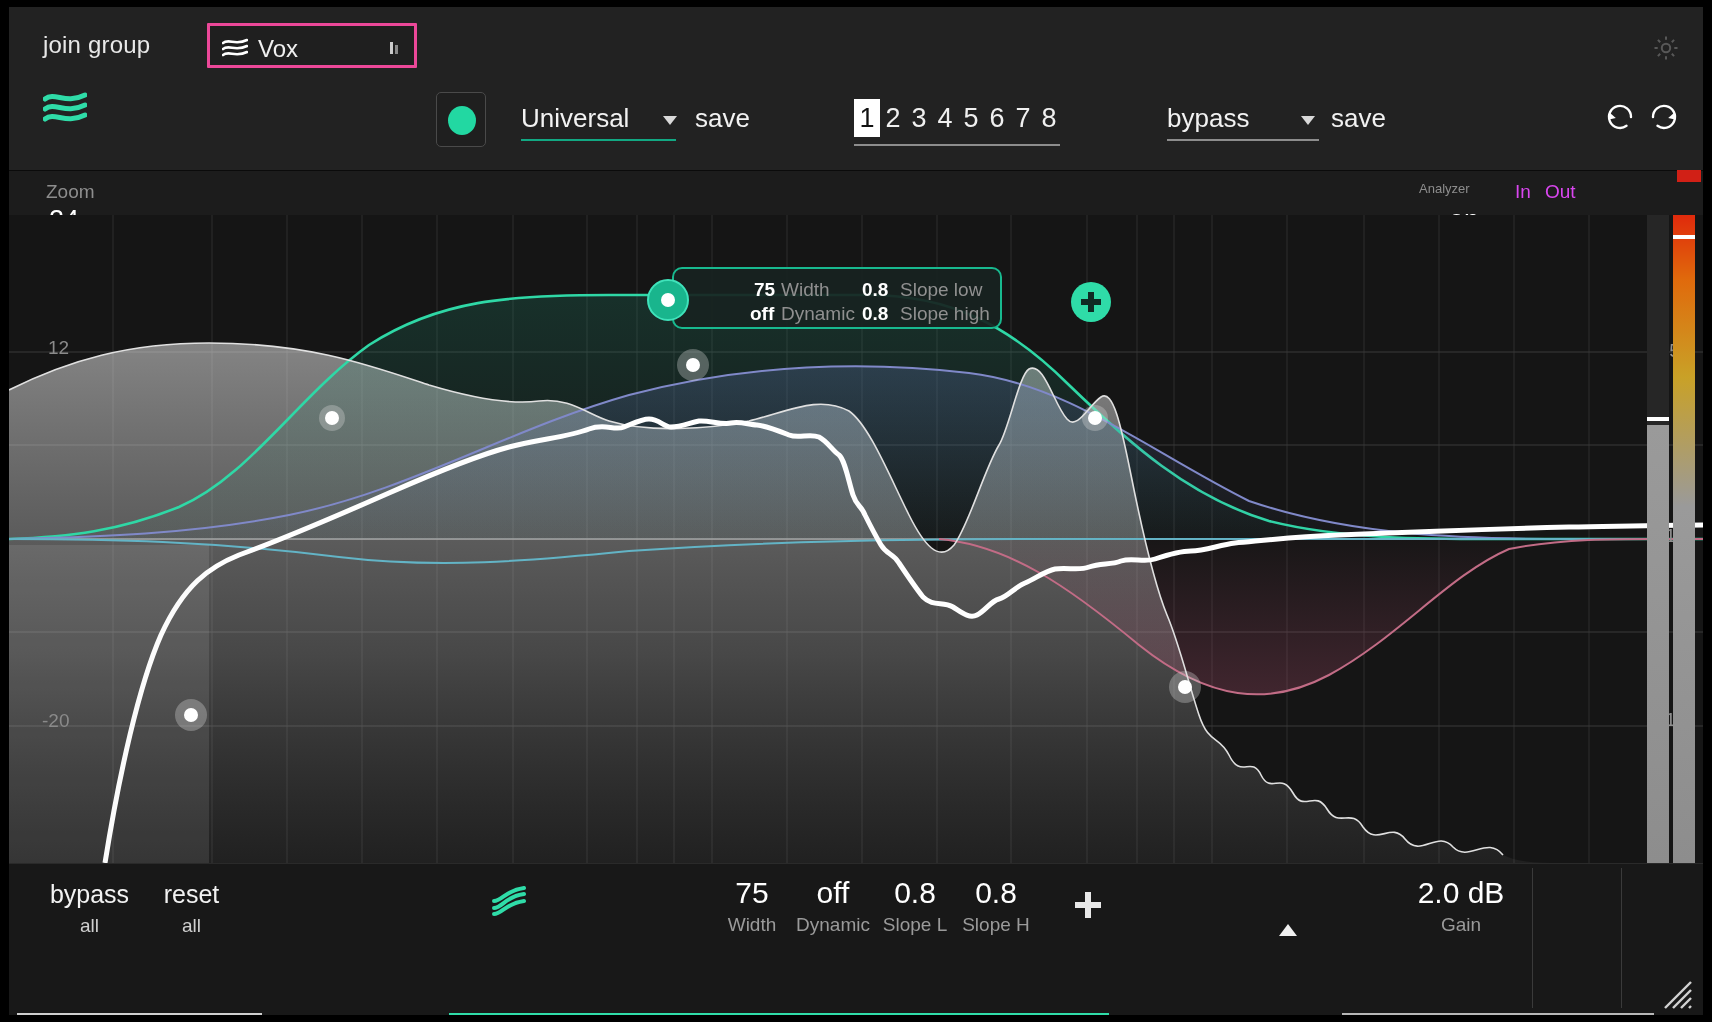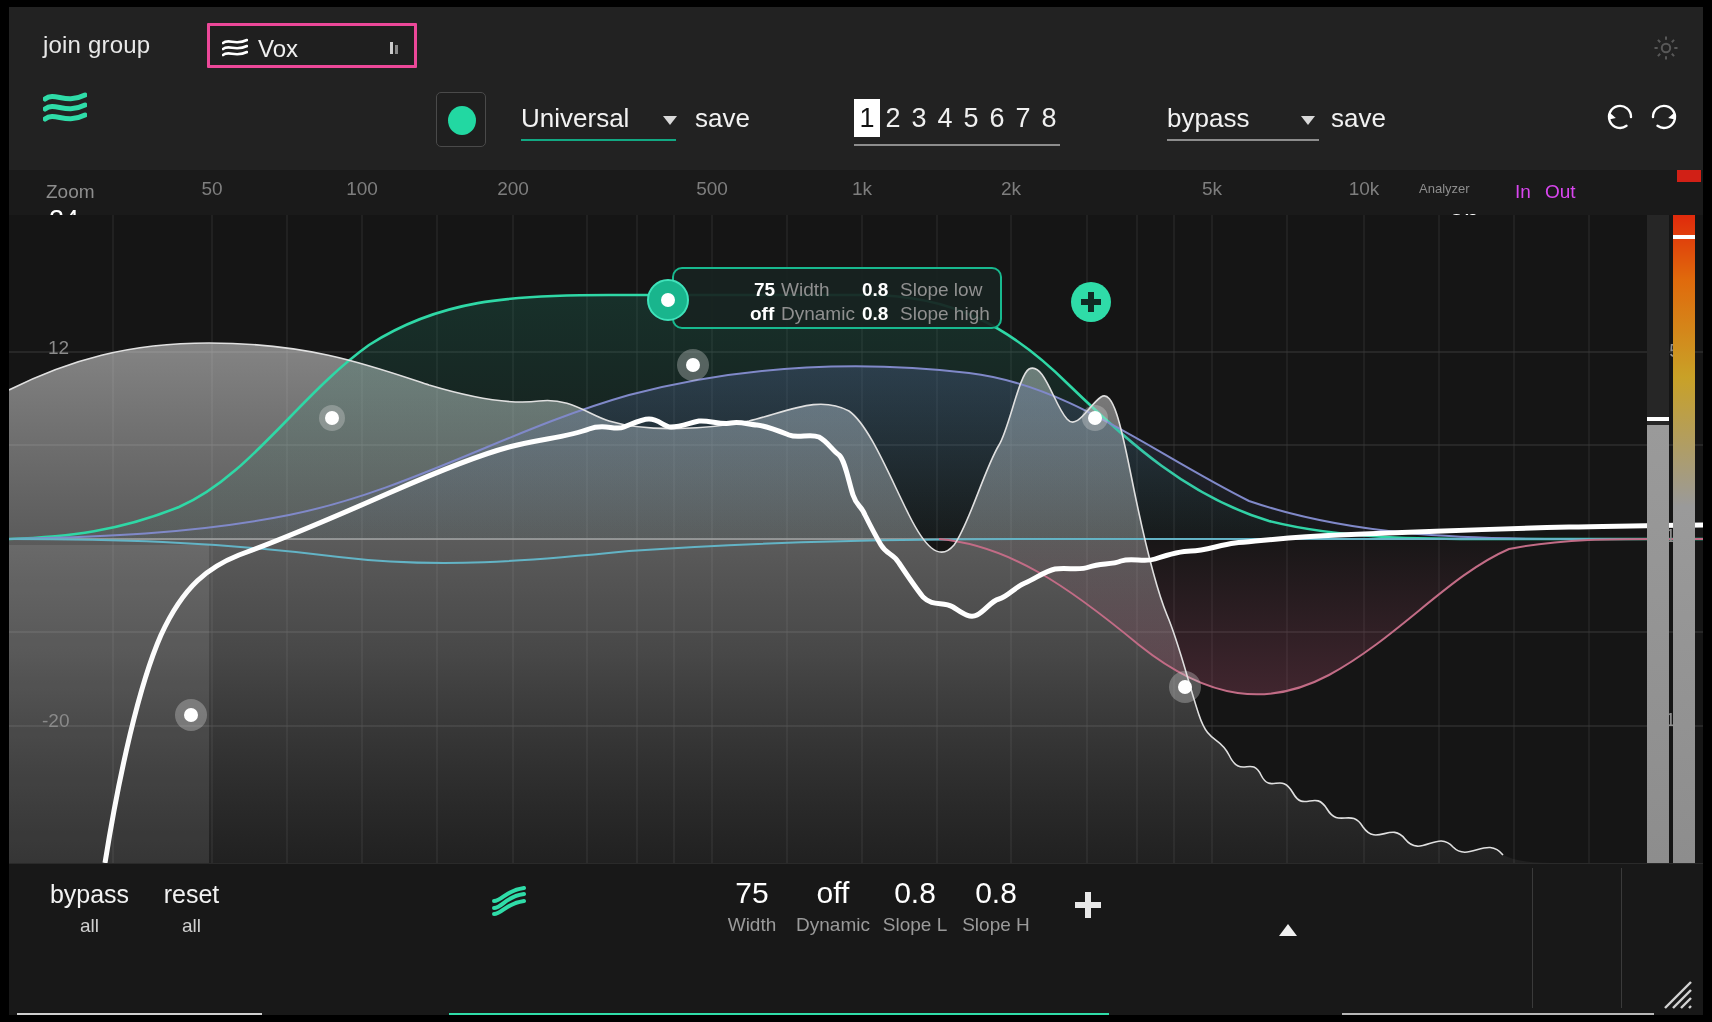--- a/index.html
+++ b/index.html
@@ -526,30 +526,20 @@
       </span>
       <span>
         <svg viewBox="0 0 34 34" width="34" height="34">
           <path d="M6 18 a11 11 0 1 1 4.5 8.8" stroke="#ffffff" stroke-width="2.4" fill="none" stroke-linecap="round"></path>
           <path d="M27.5 13.5 L27.8 20.6 L21.2 19" fill="#ffffff"></path>
         </svg>
       </span>
     </div>
   </div>
 
-  <div class="ruler">
-    <span class="tick" style="left:203px">50</span>
-    <span class="tick" style="left:353px">100</span>
-    <span class="tick" style="left:504px">200</span>
-    <span class="tick" style="left:703px">500</span>
-    <span class="tick" style="left:853px">1k</span>
-    <span class="tick" style="left:1002px">2k</span>
-    <span class="tick" style="left:1203px">5k</span>
-    <span class="tick" style="left:1355px">10k</span>
-  </div>
 
   <div class="zoom-label">Zoom</div>
   <div class="zoom-val">24</div>
   <div class="analyzer-label">Analyzer</div>
   <div class="analyzer-val">on</div>
   <div class="io-label" id="in-label">In</div>
   <div class="io-label" id="out-label">Out</div>
 
   <div class="graph">
     <svg width="1694" height="648" viewBox="0 0 1694 648">
@@ -749,20 +739,24 @@
       <span class="pk">Slope L</span>
     </div>
     <div class="param" style="left:932px">
       <span class="pv">0.8</span>
       <span class="pk">Slope H</span>
     </div>
 
     <span class="add-band"></span>
     <span class="ms-arrow"></span>
 
+    <div class="param" style="left:1397px">
+      <span class="pv">2.0 dB</span>
+      <span class="pk">Gain</span>
+    </div>
 
     <span class="divider-v" style="left:1523px"></span>
     <span class="divider-v" style="left:1612px"></span>
 
     <span class="resize-grip">
       <svg viewBox="0 0 36 36" width="36" height="36">
         <g stroke="#d2d2d2" stroke-width="2.4">
           <line x1="8" y1="34" x2="34" y2="8"></line>
           <line x1="16" y1="34" x2="34" y2="16"></line>
           <line x1="24" y1="34" x2="34" y2="24"></line>

